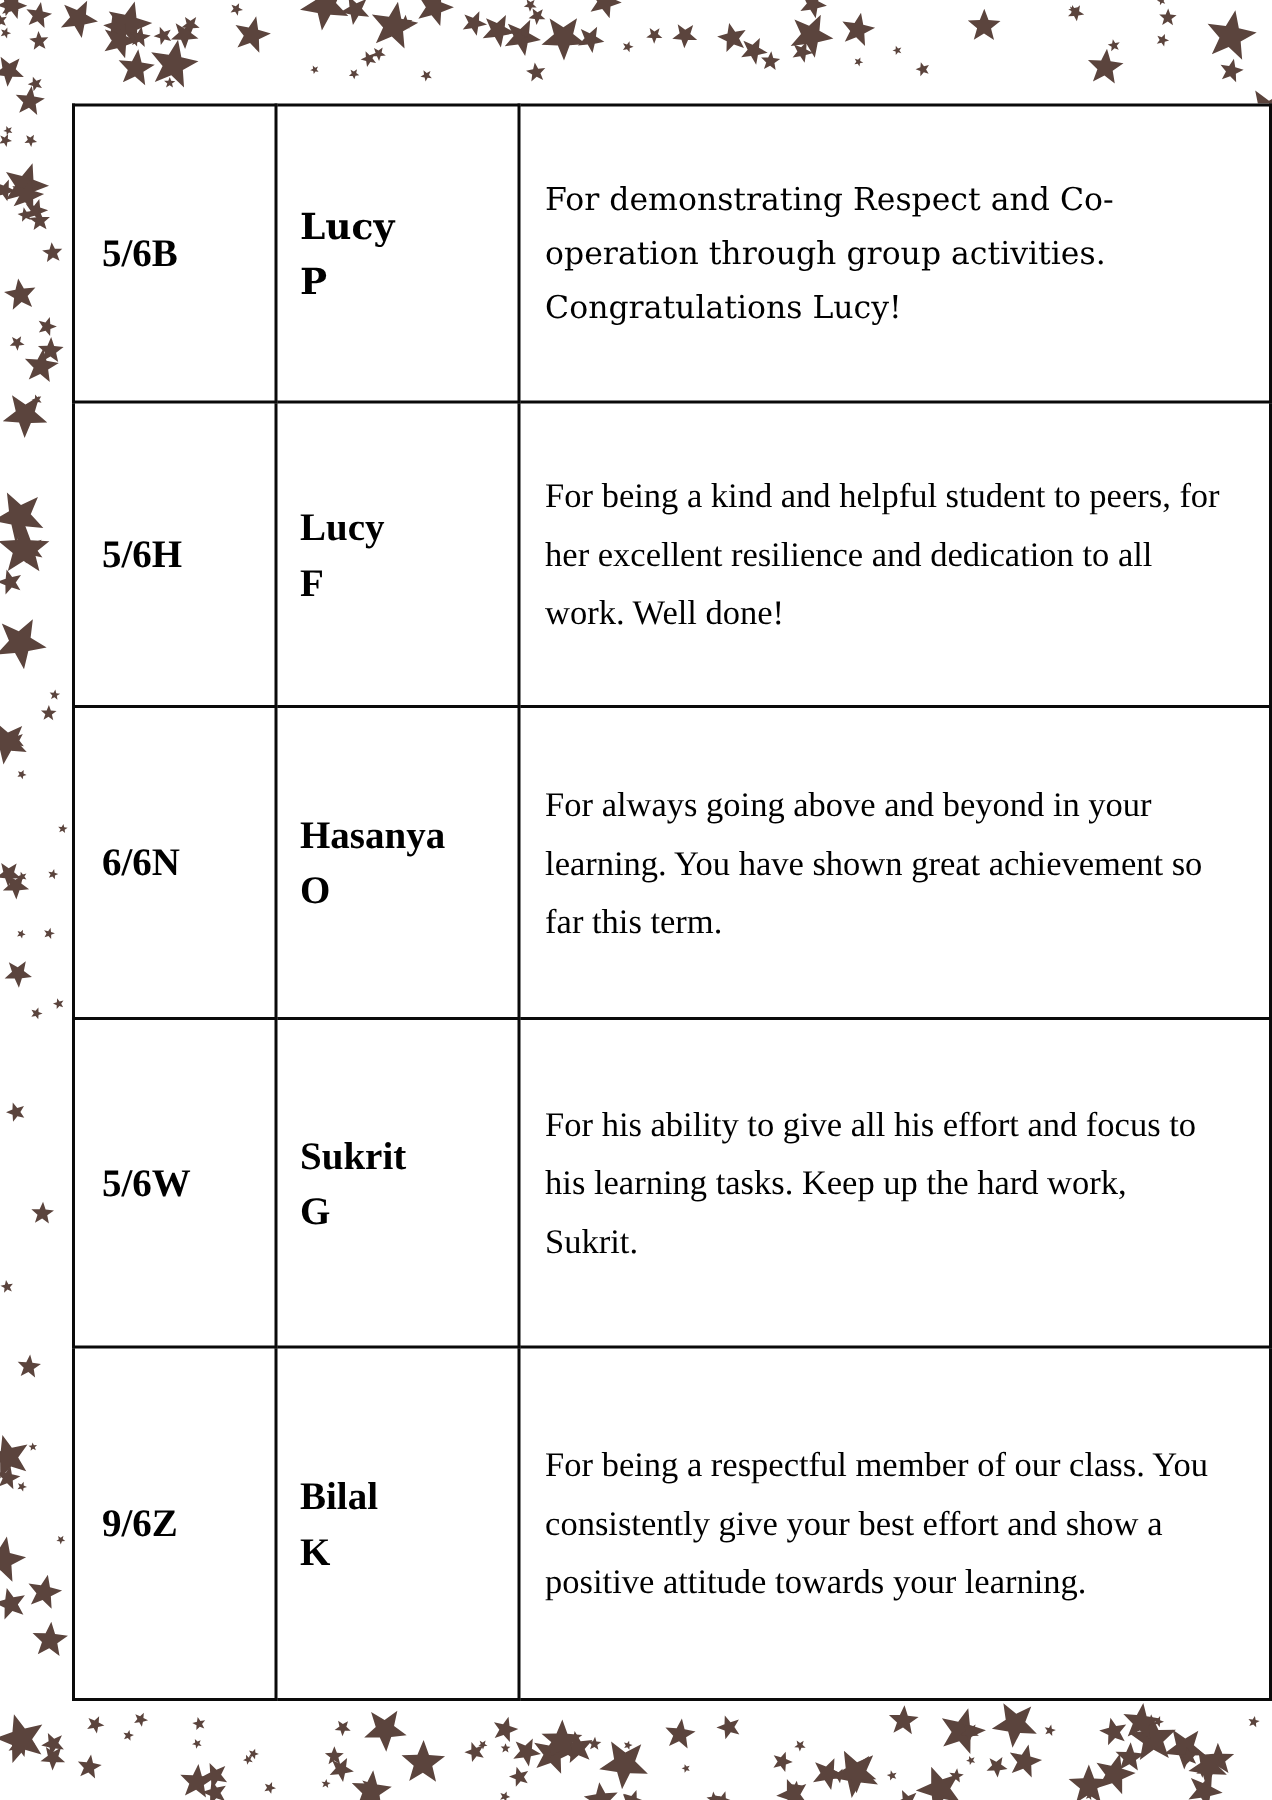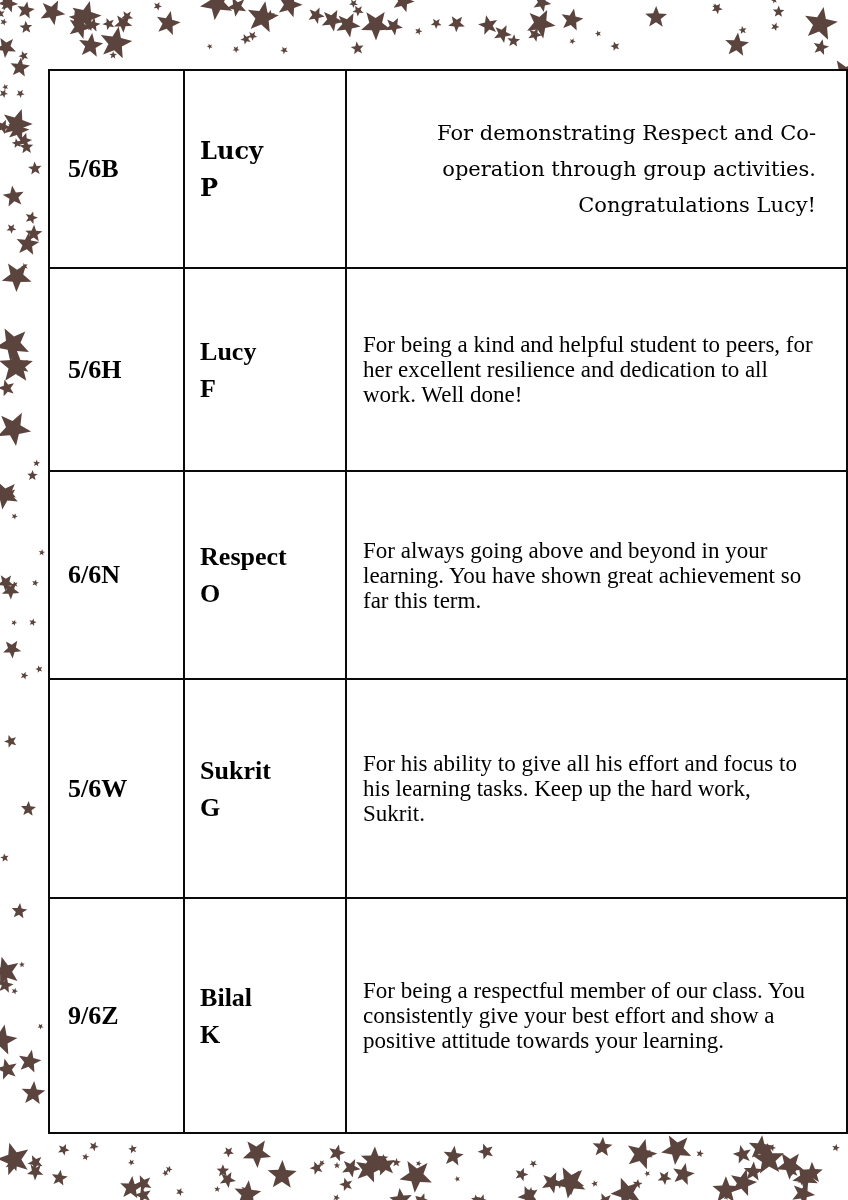--- a/index.html
+++ b/index.html
@@ -50,34 +50,33 @@
     padding-left: 15px;
     font-weight: bold;
     font-size: 26px;
     line-height: 37px;
     font-family: "Liberation Serif", serif;
   }
   td.c-desc {
     width: 468px;
     padding: 0 30px 0 16px;
     font-size: 23px;
-    line-height: 25px;
+    line-height: 39px;
     font-family: "Liberation Serif", serif;
   }
   
   tr.font-wide td.c-name {
     font-family: "DejaVu Serif", serif;
     font-size: 24px;
     line-height: 37px;
   }
   tr.font-wide td.c-desc {
     font-family: "DejaVu Serif", serif;
     font-size: 21px;
     line-height: 36px;
-    text-align: right;
   }
 </style>
 </head>
 <body>
 
 <svg id="stars" class="stars-svg" viewBox="0 0 848 1200">
     <polygon points="746.5,28.2 744.5,30.5 745.8,33.2 743.0,32.1 740.8,34.1 741.1,31.1 738.5,29.7 741.4,29.0 741.9,26.1 743.5,28.6" fill="#5b443d"></polygon>
     <polygon points="324.7,16.4 318.8,17.9 317.8,23.9 314.5,18.8 308.5,19.7 312.3,15.0 309.6,9.6 315.3,11.8 319.6,7.5 319.3,13.6" fill="#5b443d"></polygon>
     <polygon points="113.8,19.8 111.6,23.7 114.2,27.3 109.8,26.4 107.2,30.0 106.7,25.5 102.4,24.2 106.5,22.3 106.5,17.9 109.5,21.2" fill="#5b443d"></polygon>
     <polygon points="250.1,35.5 248.3,38.9 250.7,42.0 246.9,41.3 244.7,44.6 244.1,40.7 240.4,39.7 243.9,38.0 243.7,34.1 246.4,36.8" fill="#5b443d"></polygon>
@@ -353,21 +352,21 @@
       </td>
       <td class="c-desc">
         <span>For being a kind and helpful student to peers, for her excellent resilience and dedication to all work. Well done!</span>
       </td>
     </tr>
     <tr style="height:208px">
       <td class="c-class">
         <span>6/6N</span>
       </td>
       <td class="c-name">
-        <div>Respect</div>
+        <div>Hasanya</div>
         <div>O</div>
       </td>
       <td class="c-desc">
         <span>For always going above and beyond in your learning. You have shown great achievement so far this term.</span>
       </td>
     </tr>
     <tr style="height:219px">
       <td class="c-class">
         <span>5/6W</span>
       </td>

